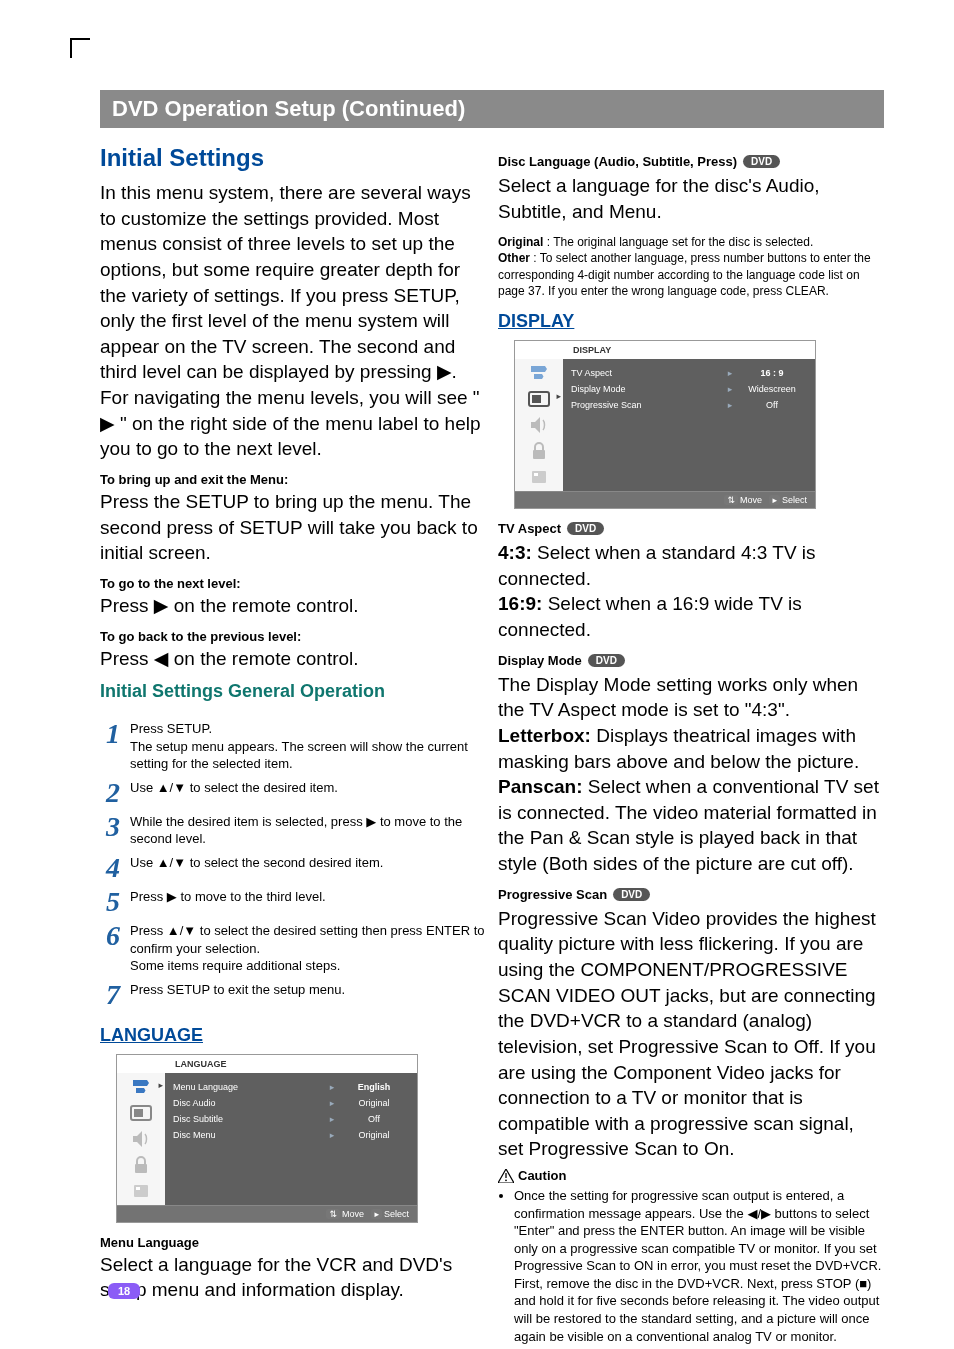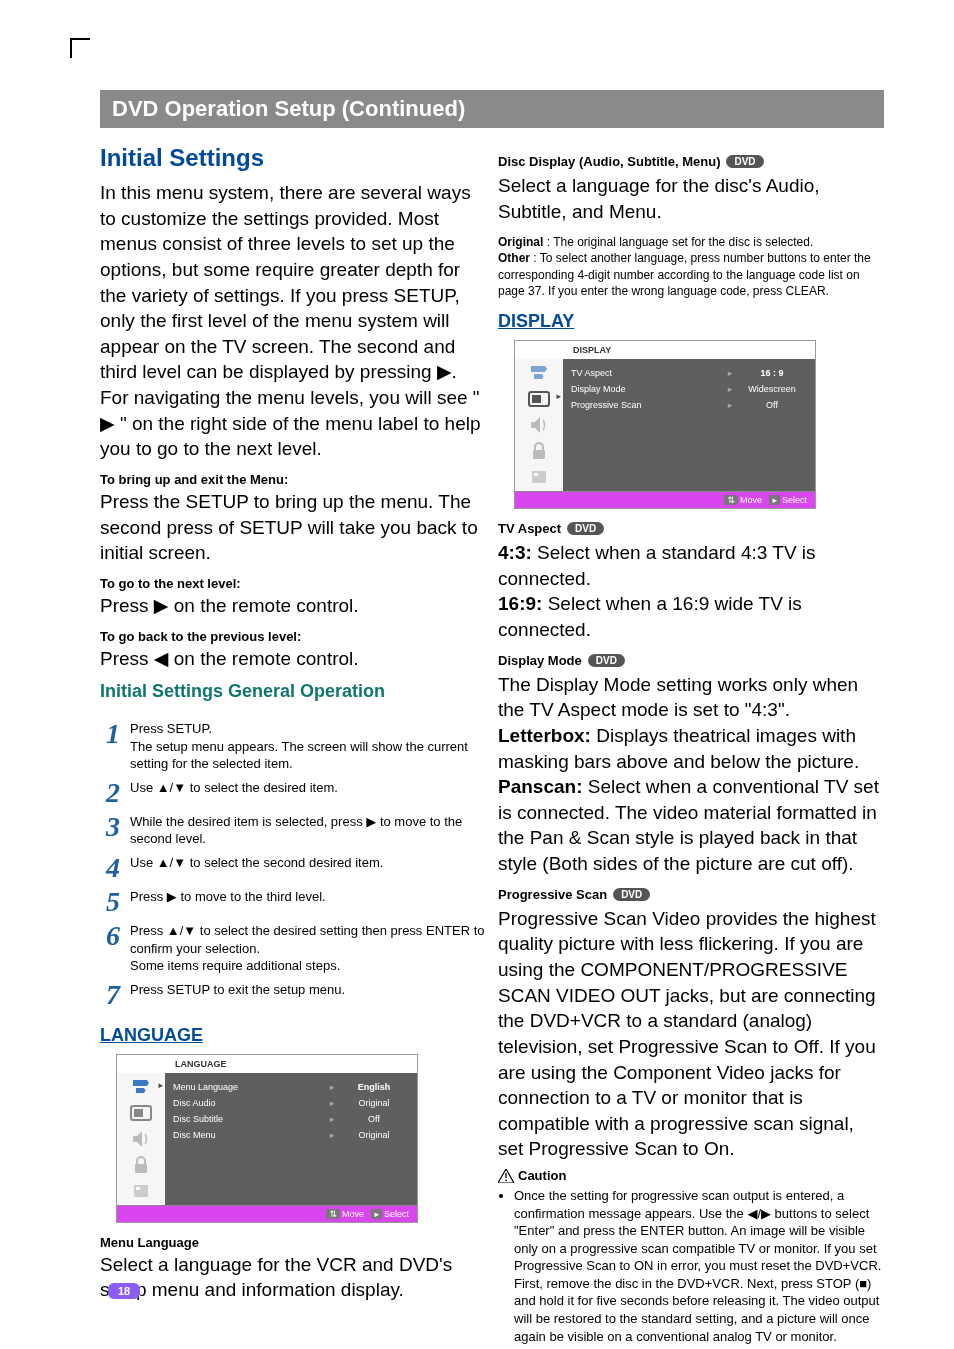--- a/index.html
+++ b/index.html
@@ -34,21 +34,21 @@
   .osd-body { display: flex; }
   .osd-icons { width: 48px; background: #f6f6f6; display: flex; flex-direction: column; align-items: center; padding: 4px 0; gap: 6px; }
   .osd-icons .ic { width: 24px; height: 20px; display: flex; align-items: center; justify-content: center; }
   .osd-icons .ic svg { display: block; }
   .osd-main { flex: 1; background: #5f5f5f; color: #fff; font-size: 9px; padding: 6px 8px; position: relative; }
   .osd-row { display: flex; align-items: center; height: 16px; }
   .osd-row .name { flex: 1; }
   .osd-row .arrow { width: 14px; text-align: center; color: #9ab; }
   .osd-row .val { width: 70px; text-align: center; }
   .osd-row.hi .val { font-weight: bold; }
-  .osd-footer { background: #d946ef; color: #fff; font-size: 9px; text-align: right; padding: 3px 8px; border-top: 1px solid #888; }
+  .osd-footer { background: #737373; color: #fff; font-size: 9px; text-align: right; padding: 3px 8px; border-top: 1px solid #888; }
   .osd-footer .ic { display: inline-block; background: #777; border-radius: 2px; padding: 0 3px; margin-right: 2px; }
   .page-num { position: absolute; bottom: 50px; left: 108px; }
   .page-num .badge { display: inline-block; background: #8b5cf6; color: #fff; font-size: 11px; font-weight: bold; border-radius: 6px; padding: 2px 10px; }
 </style>
 </head>
 <body>
 
 <div class="page">
   <div class="crop-mark top-left"></div>
 
@@ -166,21 +166,21 @@
           <span class="ic">▸</span><span>Select</span>
         </div>
       </div>
 
       <p class="subhead">Menu Language</p>
       <p class="body" style="margin-top:0">Select a language for the VCR and DVD's setup menu and information display.</p>
     </div>
 
     <div class="col">
       <div class="label-row">
-        <span class="label">Disc Display (Audio, Subtitle, Menu)</span>
+        <span class="label">Disc Language (Audio, Subtitle, Press)</span>
         <span class="dvd-badge">DVD</span>
       </div>
       <p class="body" style="margin-top:0">Select a language for the disc's Audio, Subtitle, and Menu.</p>
       <p class="small" style="margin:0"><strong>Original</strong><span> : The original language set for the disc is selected.</span></p>
       <p class="small" style="margin:0 0 12px 0"><strong>Other</strong><span> : To select another language, press number buttons to enter the corresponding 4-digit number according to the language code list on page 37. If you enter the wrong language code, press CLEAR.</span></p>
 
       <h2 class="display">DISPLAY</h2>
 
       <div class="osd">
         <div class="osd-header">DISPLAY</div>

